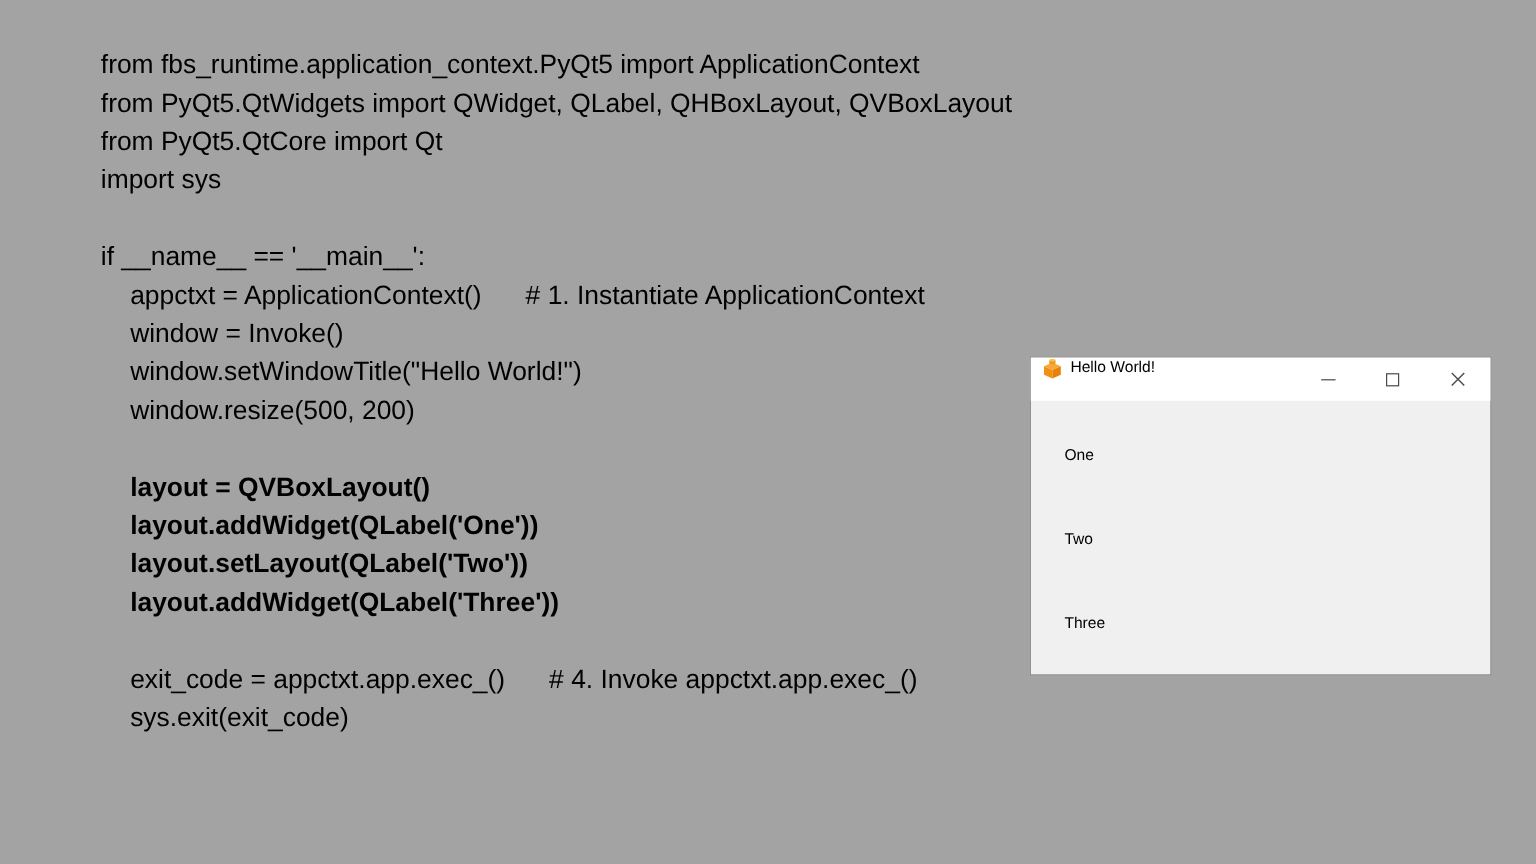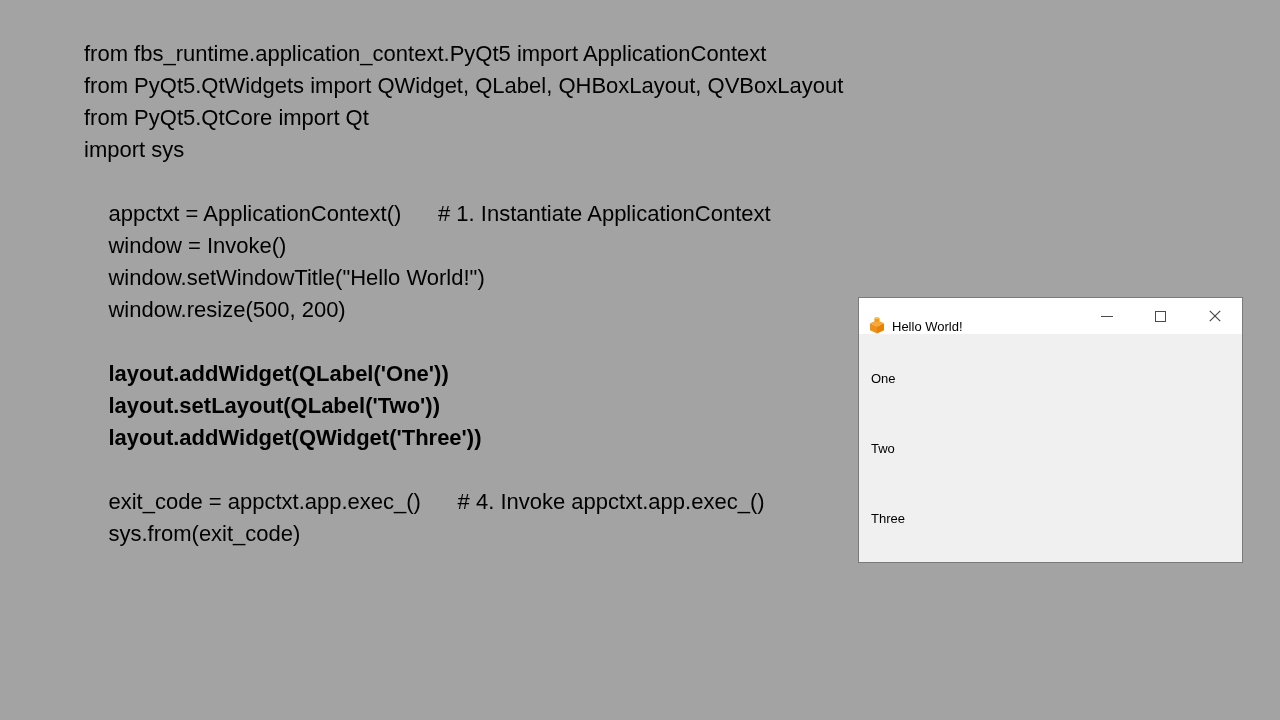--- a/index.html
+++ b/index.html
@@ -35,21 +35,21 @@
     box-sizing: border-box;
     background: var(--body-bg, #f0f0f0);
     border: 1px solid var(--border, #7a7a7a);
     display: flex;
     flex-direction: column;
   }
   .titlebar {
     flex: 0 0 36px;
     background: var(--titlebar-bg, #ffffff);
     display: flex;
-    align-items: flex-end;
+    align-items: flex-start;
     padding-left: 9px;
   }
   .app-icon { width: 18px; height: 18px; display: inline-flex; }
   .app-icon svg { width: 18px; height: 18px; }
   .window-title {
     font-size: 13px;
     color: #000000;
     margin-left: 6px;
     flex: 1 1 auto;
     white-space: nowrap;
@@ -81,51 +81,54 @@
     box-sizing: border-box;
     display: inline-block;
   }
   .glyph-close line { stroke: var(--control-glyph, #4a4a4a); stroke-width: 1.2; }
 
   .window-body {
     flex: 1 1 auto;
     display: flex;
     flex-direction: column;
     padding: 9px 0;
+    margin-left: 16px;
   }
   .qlabel-slot {
     flex: 1 1 0;
     display: flex;
     align-items: center;
     padding-left: 12px;
   }
   .qlabel { font-size: 13px; color: #000000; }
 </style>
 </head>
 <body>
 
 <div class="slide">
 
   <div class="code-block" id="code-block">
       <div class="code-line">from fbs_runtime.application_context.PyQt5 import ApplicationContext</div>
       <div class="code-line">from PyQt5.QtWidgets import QWidget, QLabel, QHBoxLayout, QVBoxLayout</div>
       <div class="code-line">from PyQt5.QtCore import Qt</div>
       <div class="code-line">import sys</div>
       <div class="code-line"> </div>
+      <div class="code-line">if __name__ == '__main__':</div>
       <div class="code-line">    appctxt = ApplicationContext()      # 1. Instantiate ApplicationContext</div>
       <div class="code-line">    window = Invoke()</div>
       <div class="code-line">    window.setWindowTitle("Hello World!")</div>
       <div class="code-line">    window.resize(500, 200)</div>
       <div class="code-line"> </div>
+      <div class="code-line bold">    layout = QVBoxLayout()</div>
       <div class="code-line bold">    layout.addWidget(QLabel('One'))</div>
       <div class="code-line bold">    layout.setLayout(QLabel('Two'))</div>
-      <div class="code-line bold">    layout.addWidget(QWidget('Three'))</div>
+      <div class="code-line bold">    layout.addWidget(QLabel('Three'))</div>
       <div class="code-line"> </div>
       <div class="code-line">    exit_code = appctxt.app.exec_()      # 4. Invoke appctxt.app.exec_()</div>
-      <div class="code-line">    sys.from(exit_code)</div>
+      <div class="code-line">    sys.exit(exit_code)</div>
     </div>
 
   <div class="app-window">
     <div class="titlebar">
       <span class="app-icon">
         <svg viewBox="0 0 18 18" xmlns="http://www.w3.org/2000/svg">
           <polygon points="9,4 16,7.2 9,10.4 2,7.2" fill="#f6a83a"></polygon>
           <polygon points="2,7.2 9,10.4 9,17.5 2,14.3" fill="#f19016"></polygon>
           <polygon points="9,10.4 16,7.2 16,14.3 9,17.5" fill="#e88204"></polygon>
           <ellipse cx="9" cy="4.6" rx="2.6" ry="1.1" fill="#ef9a1a"></ellipse>

